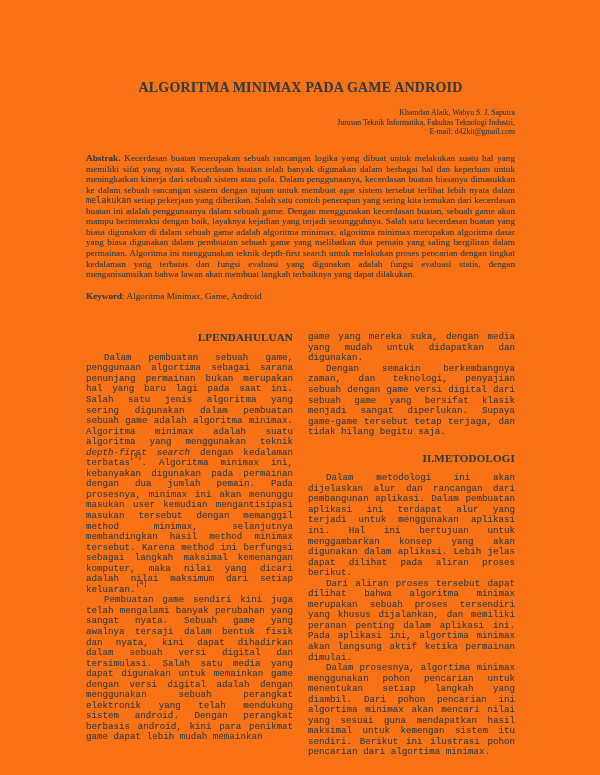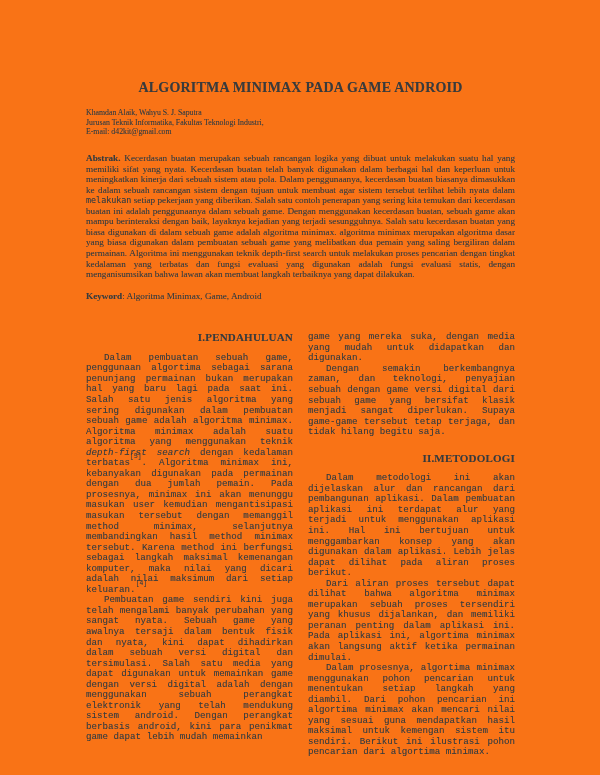--- a/index.html
+++ b/index.html
@@ -22,21 +22,21 @@
     text-shadow: 0 0 0.5px rgba(90,90,90,0.55);
   }
   .title {
     font-size: 14px;
     font-weight: bold;
     text-align: center;
     letter-spacing: 0.2px;
     margin: 0 0 12px 0;
   }
   .authors {
-    text-align: left;
+    text-align: right;
     font-size: 7.8px;
     line-height: 9.7px;
     margin: 0 0 16px 0;
   }
   .abstract {
     font-size: 9.2px;
     line-height: 10.55px;
     text-align: justify;
     margin: 4px 0 11px 0;
   }

